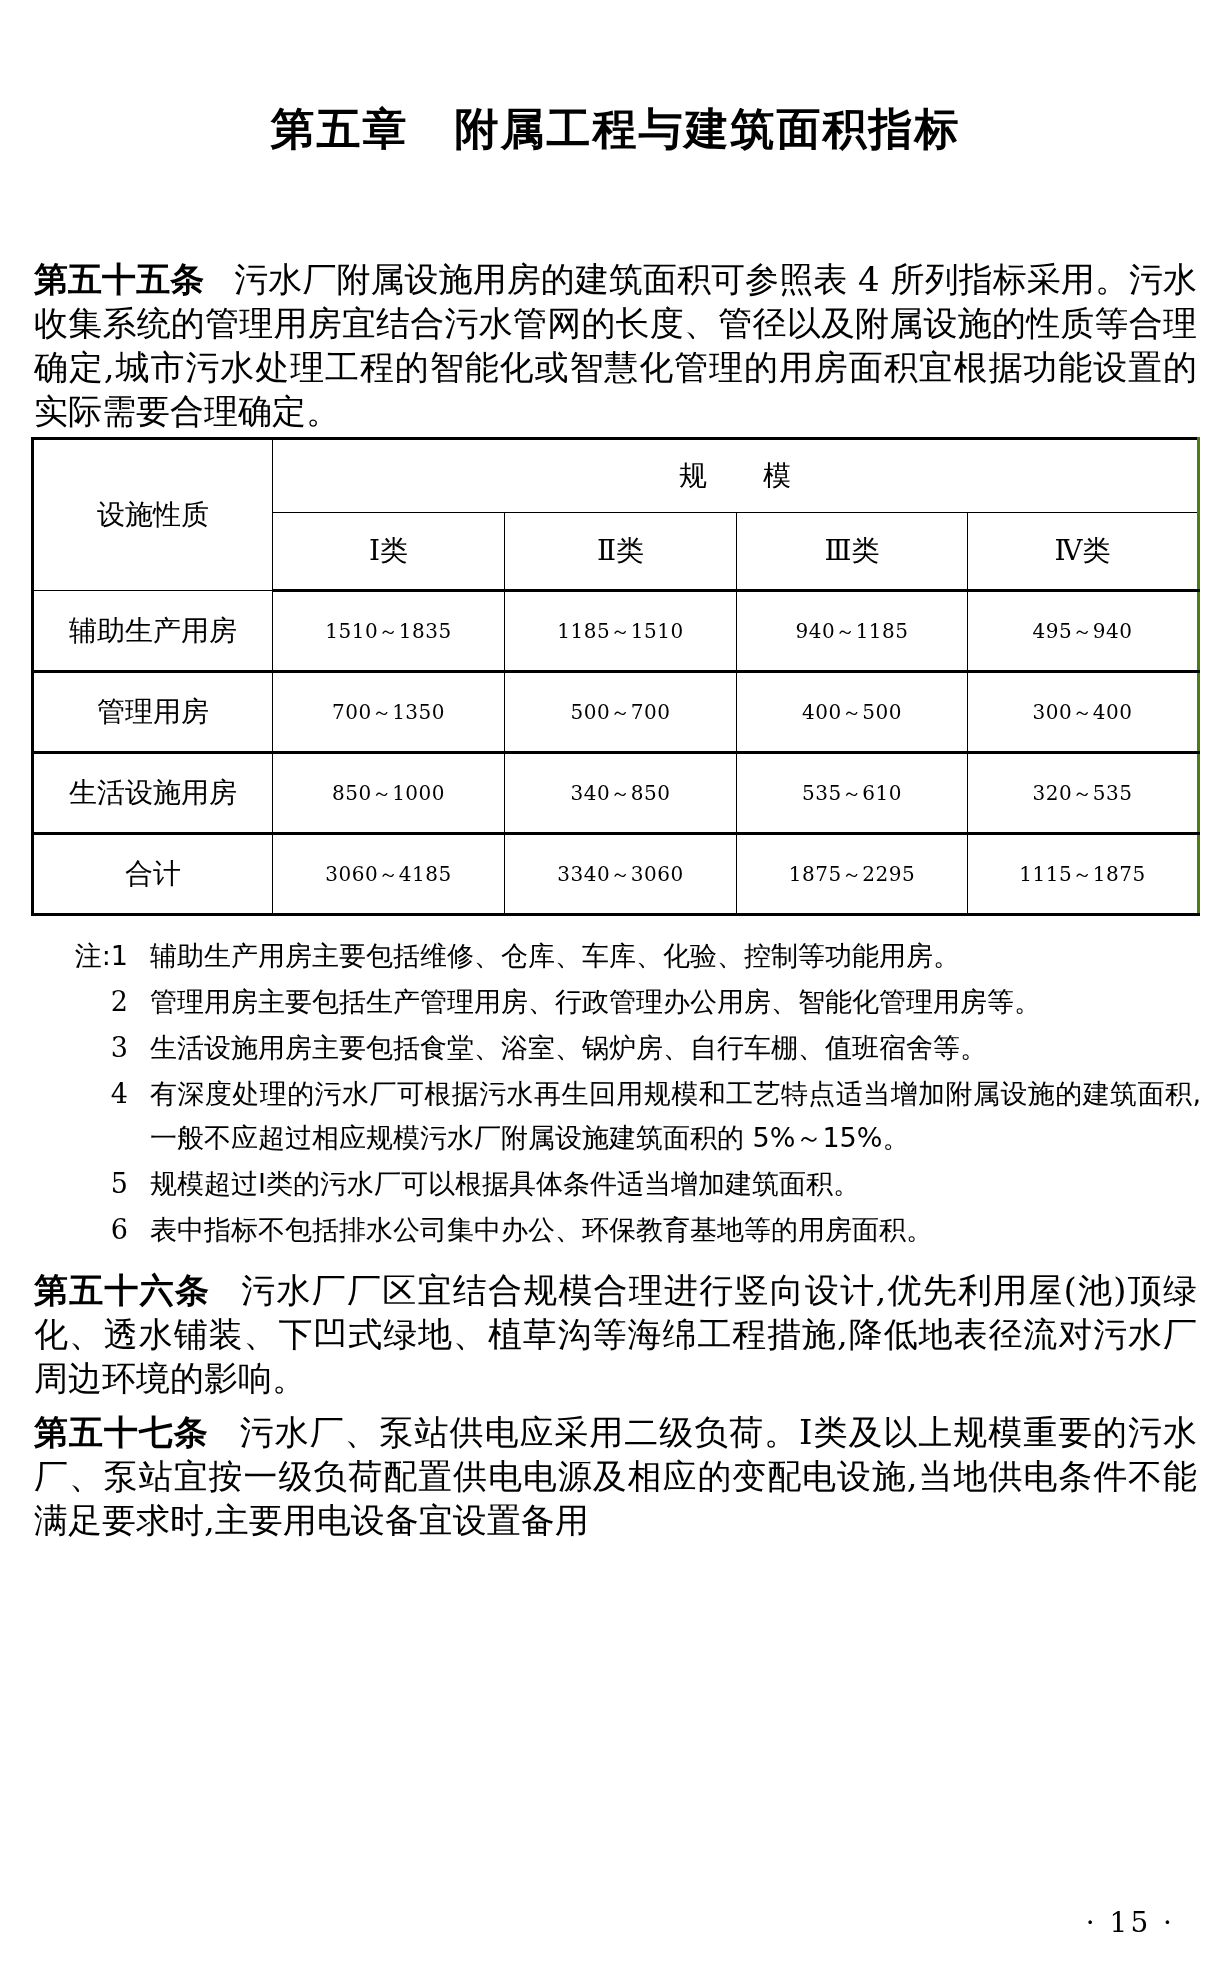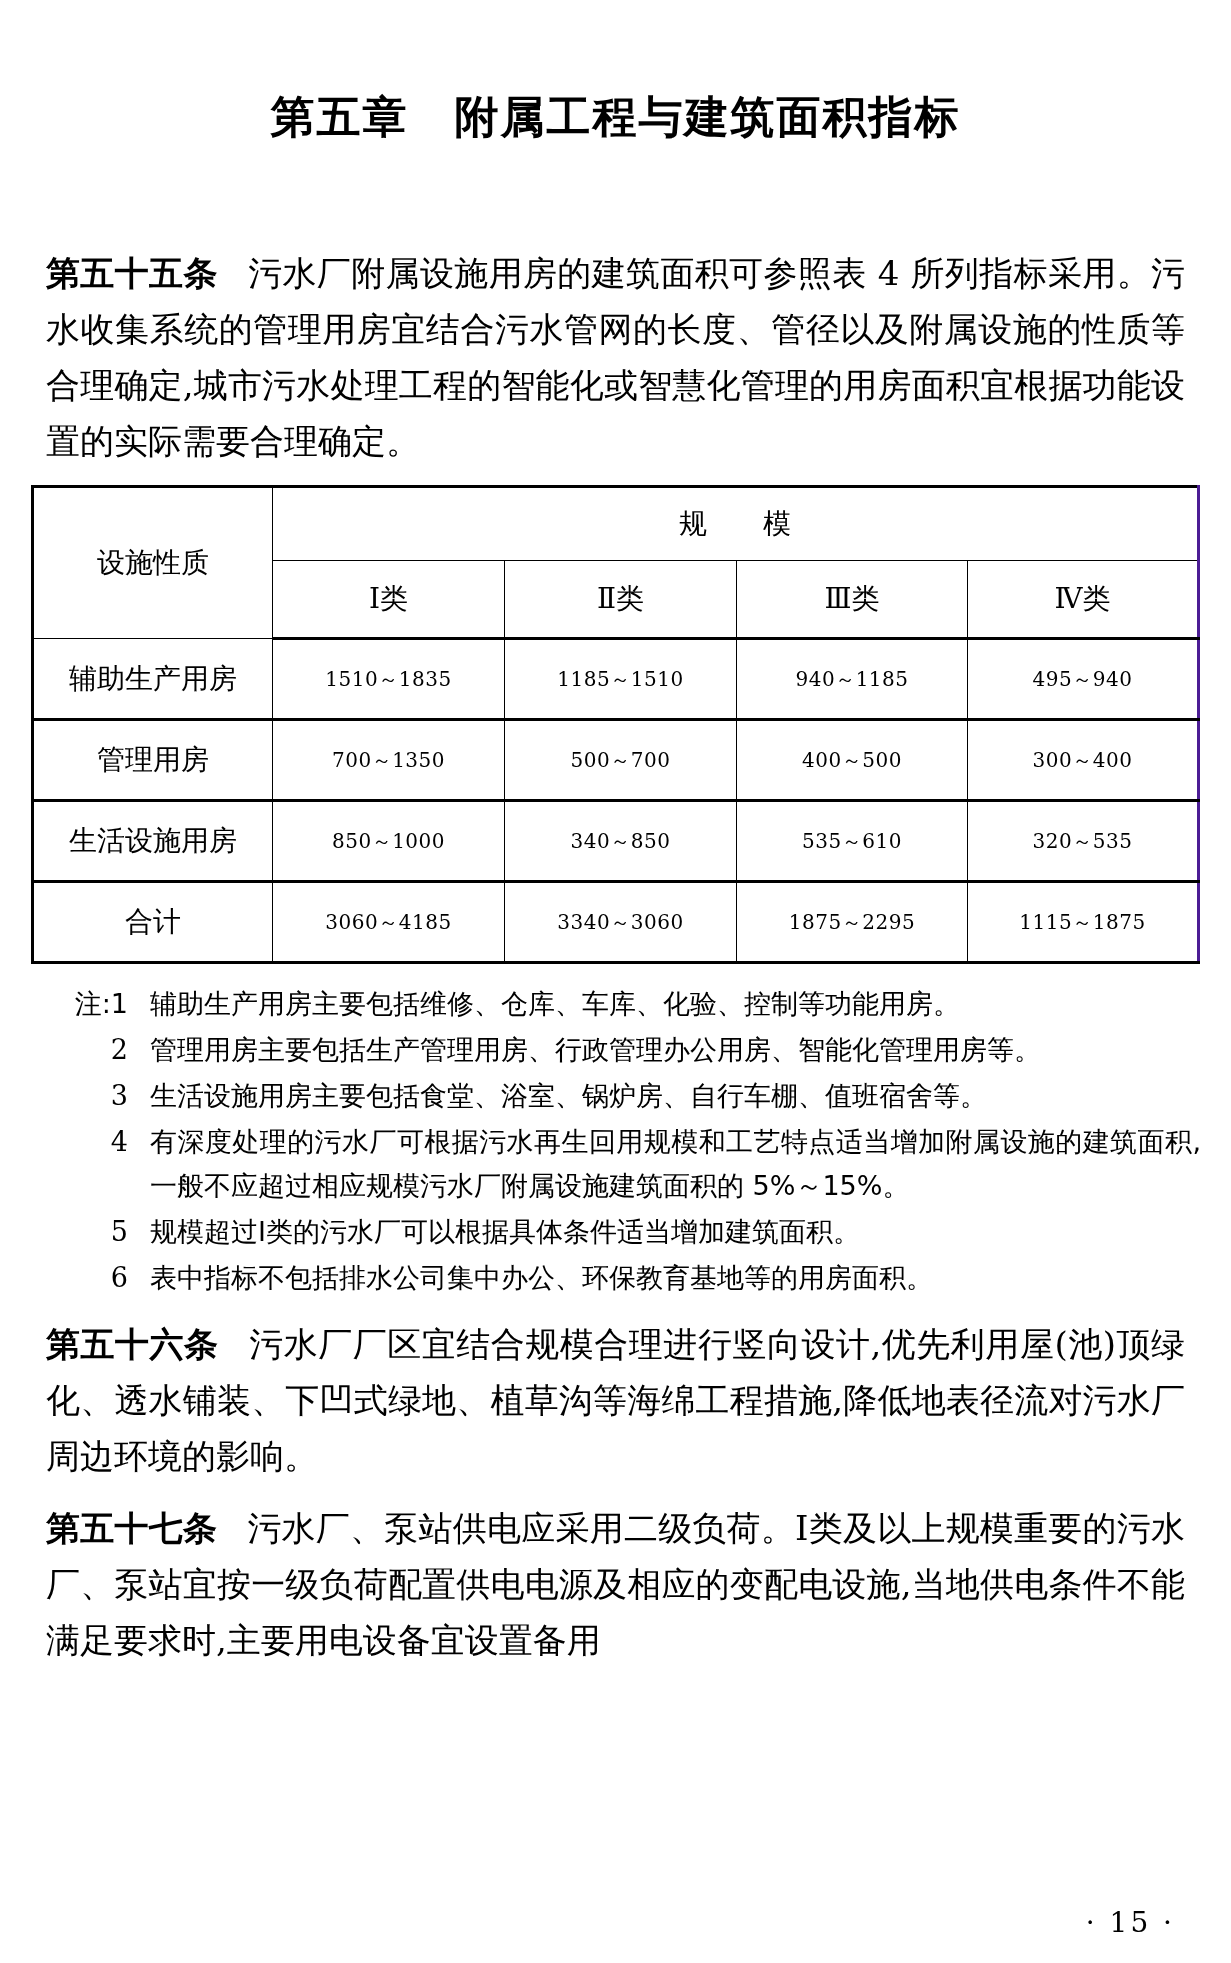--- a/index.html
+++ b/index.html
@@ -13,42 +13,42 @@
     font-family: "DejaVu Serif", "Liberation Serif", serif;
     color: #000000;
     position: relative;
     overflow: hidden;
   }
   .page {
     position: relative;
     width: 1231px;
     height: 1963px;
     box-sizing: border-box;
-    padding: 0 30px;
+    padding: 12px 30px;
   }
 
   
   .chapter-title {
     text-align: center;
     font-size: 44px;
     font-weight: bold;
     letter-spacing: 2px;
     margin: 0;
     padding-top: 88px;
     font-family: "DejaVu Sans", "Liberation Sans", sans-serif;
     white-space: pre;
   }
 
   
   .article {
     font-size: 34px;
-    line-height: 56px;
+    line-height: 44px;
     text-align: justify;
     text-justify: inter-ideograph;
-    margin: 16px;
+    margin: 4px;
     padding: 0 0 0 0;
   }
   #article-55 { margin-top: 98px; }
   #article-56 { margin-top: 16px; }
   #article-57 { margin-top: 10px; }
 
   .art-label {
     font-weight: bold;
     font-family: "DejaVu Sans", "Liberation Sans", sans-serif;
     letter-spacing: 0px;
@@ -78,21 +78,21 @@
     text-align: center;
     vertical-align: middle;
     font-size: 27px;
     padding: 0;
     height: 78px;
     font-family: "DejaVu Serif", "Liberation Serif", serif;
   }
   table.spec .outer-top { border-top: 3px solid #000; }
   table.spec .outer-bottom { border-bottom: 3px solid #000; }
   table.spec .outer-left { border-left: 3px solid #000; }
-  table.spec .outer-right { border-right: 3px solid #4c1d95; }
+  table.spec .outer-right { border-right: 3px solid #4d7c0f; }
   table.spec .thick-b { border-bottom: 3px solid #000; }
   table.spec td.hdr-scale {
     font-family: "DejaVu Sans", "Liberation Sans", sans-serif;
     font-size: 28px;
     letter-spacing: 0;
     height: 72px;
   }
   table.spec td.hdr-prop {
     font-family: Liberation Sans, sans-serif;
     font-size: 28px;

